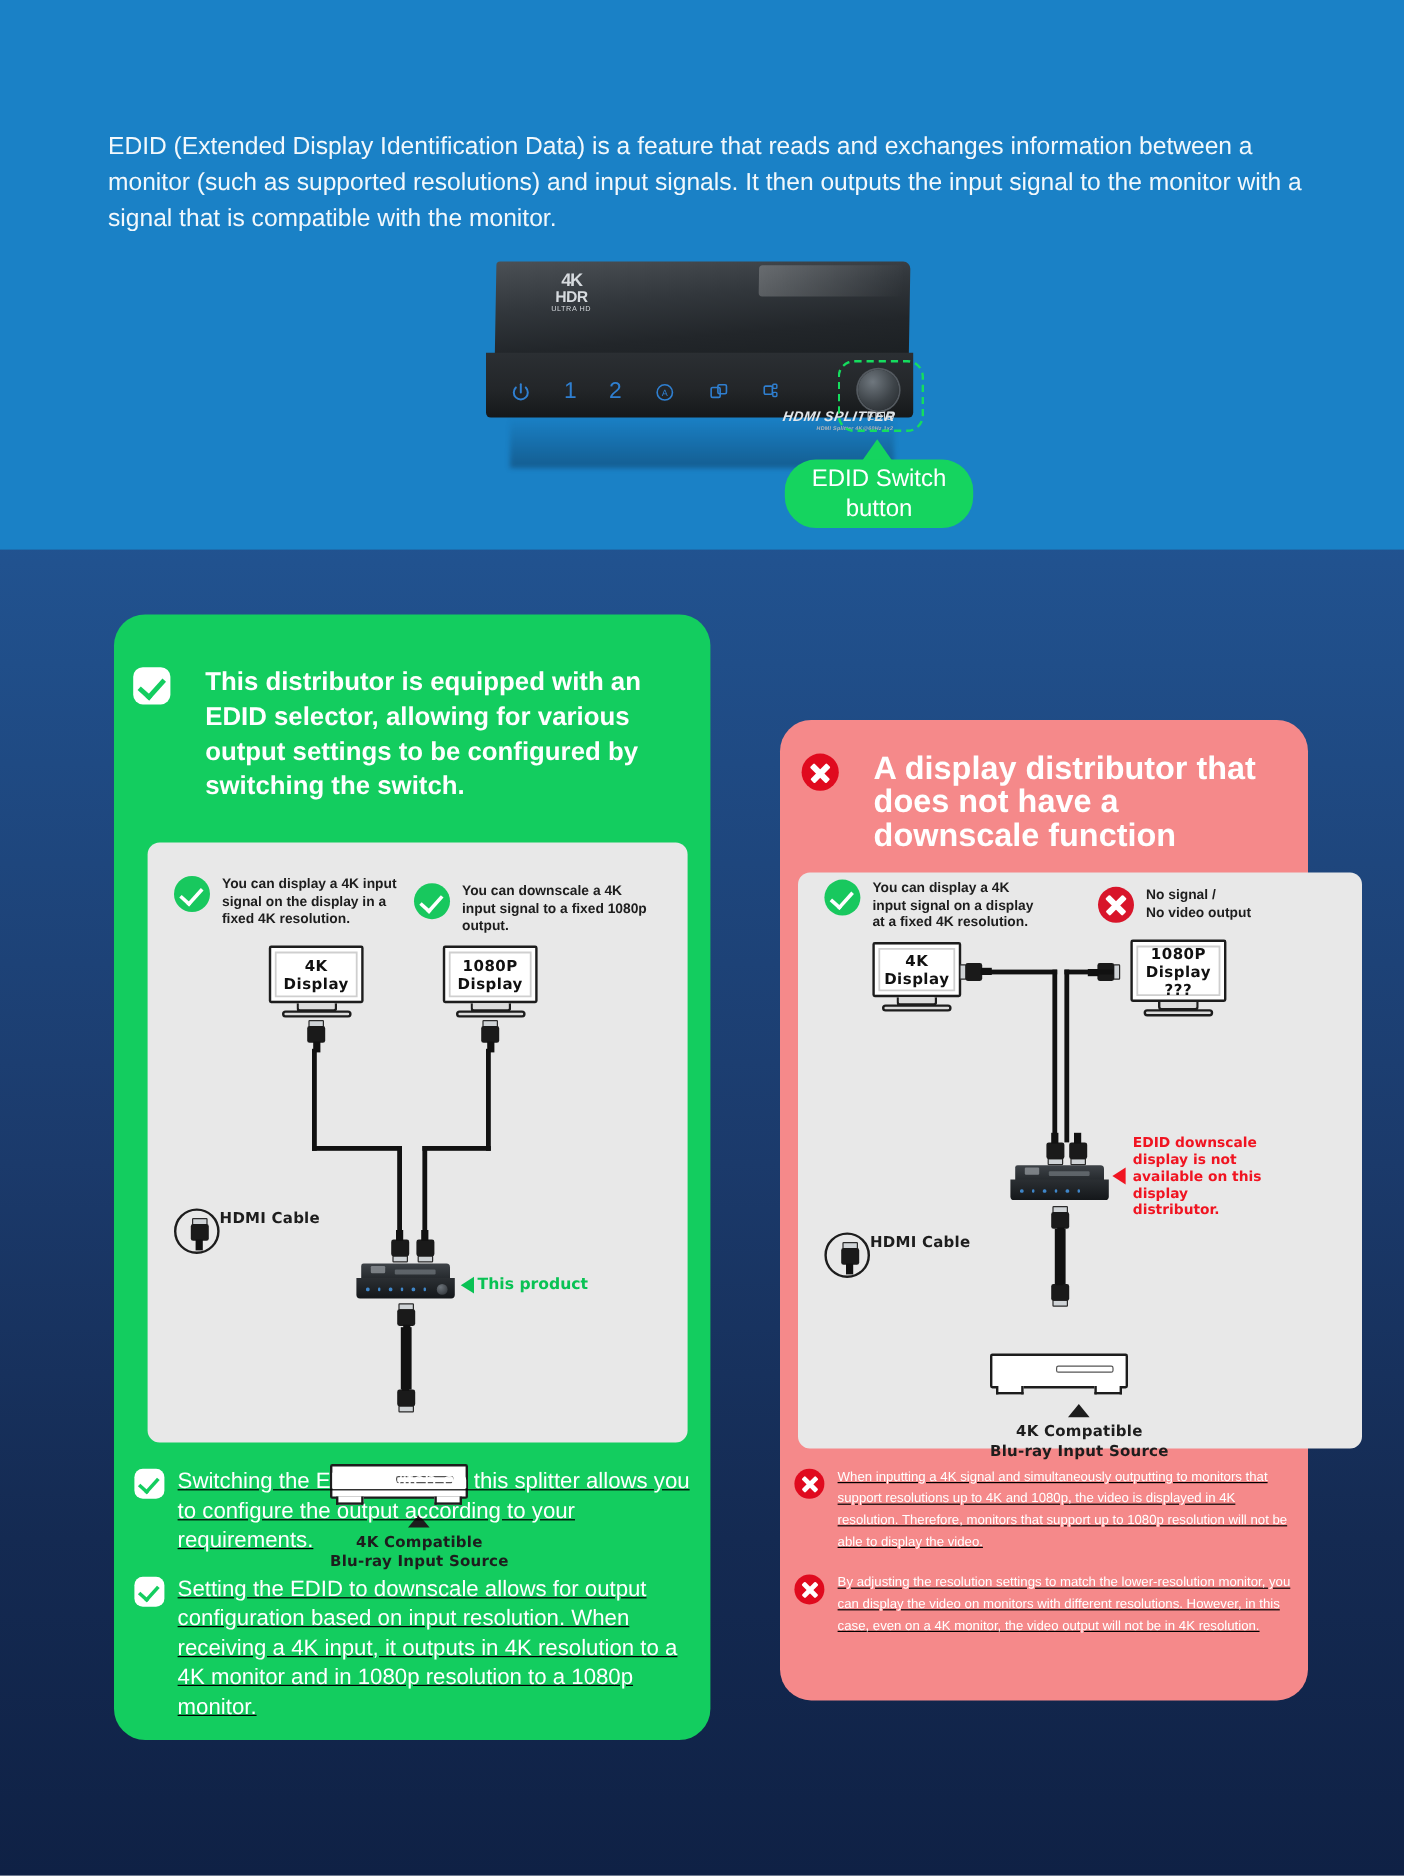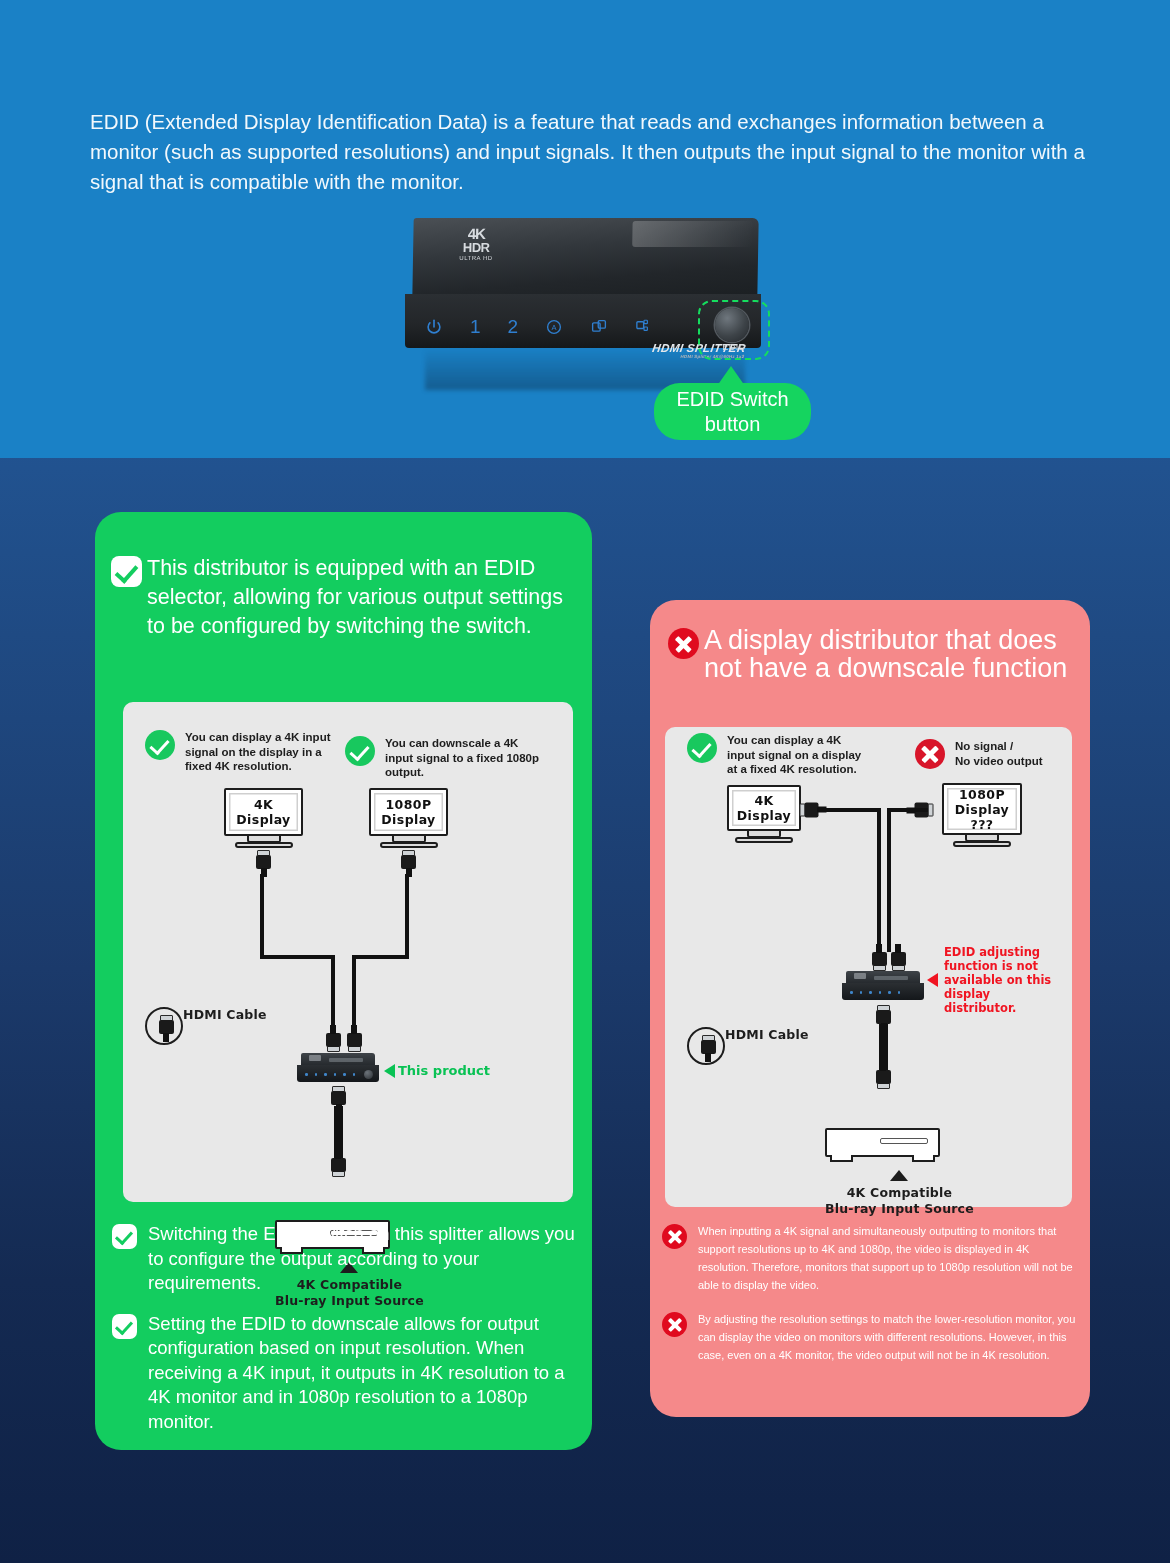--- a/index.html
+++ b/index.html
@@ -100,21 +100,21 @@
   
   .panel-green {
     position: absolute; left: 95px; top: 512px; width: 497px; height: 938px;
     background: #13cd5f; border-radius: 26px;
   }
   .panel-red {
     position: absolute; left: 650px; top: 600px; width: 440px; height: 817px;
     background: #f5898a; border-radius: 26px;
   }
   .panel-head {
-    display: flex; gap: 5px; color: #ffffff;
+    display: flex; gap: 29px; color: #ffffff; font-weight: bold;
   }
   .ph-green { position: absolute; left: 16px; top: 42px; width: 465px; font-size: 21.5px; line-height: 29px; }
   .ph-red   { position: absolute; left: 18px; top: 26px; width: 400px; font-size: 27px; line-height: 28px; }
 
   
   .badge-check-sq {
     flex: 0 0 auto; width: 31px; height: 31px; background: #ffffff; border-radius: 8px;
     position: relative; margin-top: 2px;
   }
   .badge-check-sq::after {
@@ -153,21 +153,21 @@
     background: #ffffff; border-radius: 1px;
   }
   .badge-cross-circ::before { transform: rotate(45deg); }
   .badge-cross-circ::after  { transform: rotate(-45deg); }
 
   
   .diagram {
     position: absolute; background: #e8e8e8; border-radius: 10px;
   }
   .dg-left  { left: 123px; top: 702px; width: 450px; height: 500px; }
-  .dg-right { left: 665px; top: 727px; width: 407px; height: 480px; }
+  .dg-right { left: 665px; top: 727px; width: 470px; height: 480px; }
 
   .dlabel { position: absolute; display: flex; gap: 10px; }
   .dlabel .txt { font-size: 11.5px; line-height: 14.5px; color: #1d1d1d; font-weight: 600; }
 
   
   .monitor { position: absolute; }
   .mon-body {
     border: 2.5px solid #1d1d1d; background: #ffffff; border-radius: 2px;
     display: flex; align-items: center; justify-content: center;
     font-family: "DejaVu Sans", sans-serif; font-size: 12.5px; font-weight: bold;
@@ -270,21 +270,21 @@
 
   .warn-red {
     position: absolute; display: flex; align-items: flex-start; gap: 6px;
   }
   .warn-red .t {
     font-family: "DejaVu Sans", sans-serif; font-size: 11.5px; font-weight: bold;
     line-height: 14px; color: #f01421;
   }
 
   
-  .bullet { display: flex; gap: 11px; align-items: flex-start; }
+  .bullet { display: flex; gap: 11px; align-items: flex-start; text-decoration: underline; }
   .bullets-green { position: absolute; left: 112px; top: 1222px; width: 470px; }
   .bullets-green .bullet { margin-bottom: 16px; }
   .bullets-green .t { font-size: 18.5px; line-height: 24.5px; color: #ffffff; }
   .bullets-red { position: absolute; left: 662px; top: 1222px; width: 415px; }
   .bullets-red .bullet { margin-bottom: 16px; }
   .bullets-red .t { font-size: 11px; line-height: 18px; color: #ffffff; }
 </style>
 </head>
 <body>
 
@@ -536,21 +536,21 @@
         <i></i>
         <i></i>
         <i></i>
         <i></i>
         <i></i>
       </div>
   </div>
 
   <div class="warn-red" style="left:262px; top:218px; width:135px;">
     <div class="tri-left red" style="margin-top:28px;"></div>
-    <div class="t">EDID adjusting function is not available on this display distributor.</div>
+    <div class="t">EDID downscale display is not available on this display distributor.</div>
   </div>
 
   <div class="plug" style="left:211px; top:278px;">
     <div class="head"></div>
       <div class="body"></div>
       <div class="tail"></div>
     </div>
   <div class="wire" style="left:214px; top:297px; width:9px; height:46px;"></div>
   <div class="plug flip" style="left:211px; top:336px;">
     <div class="head"></div>

